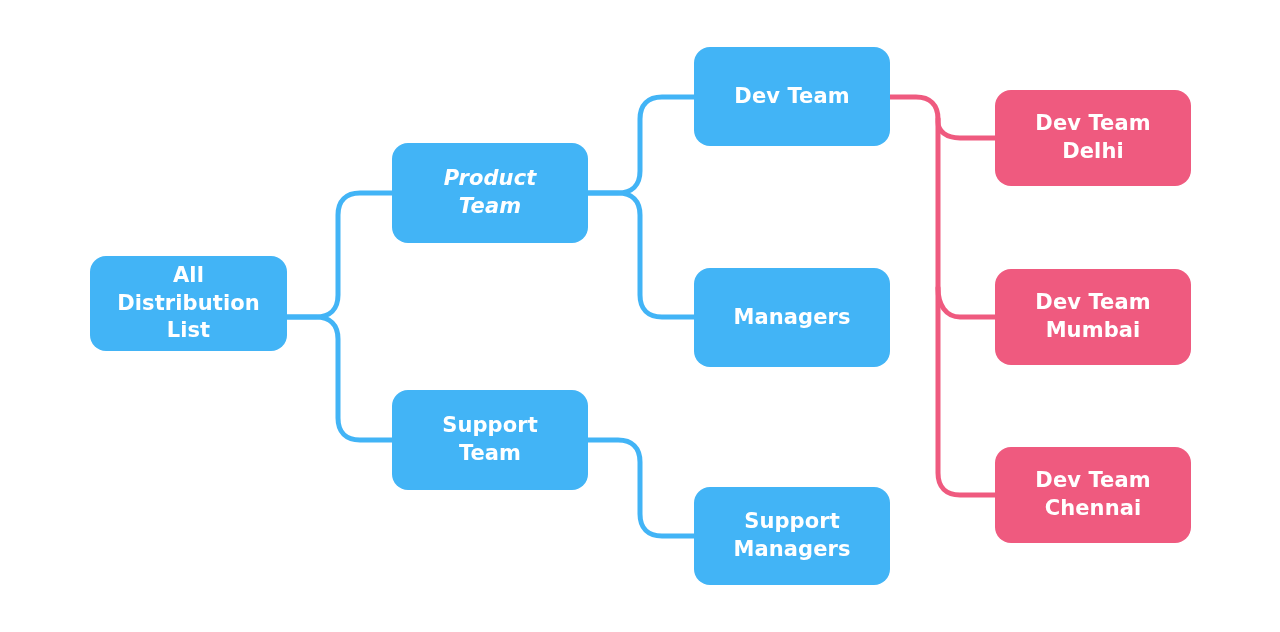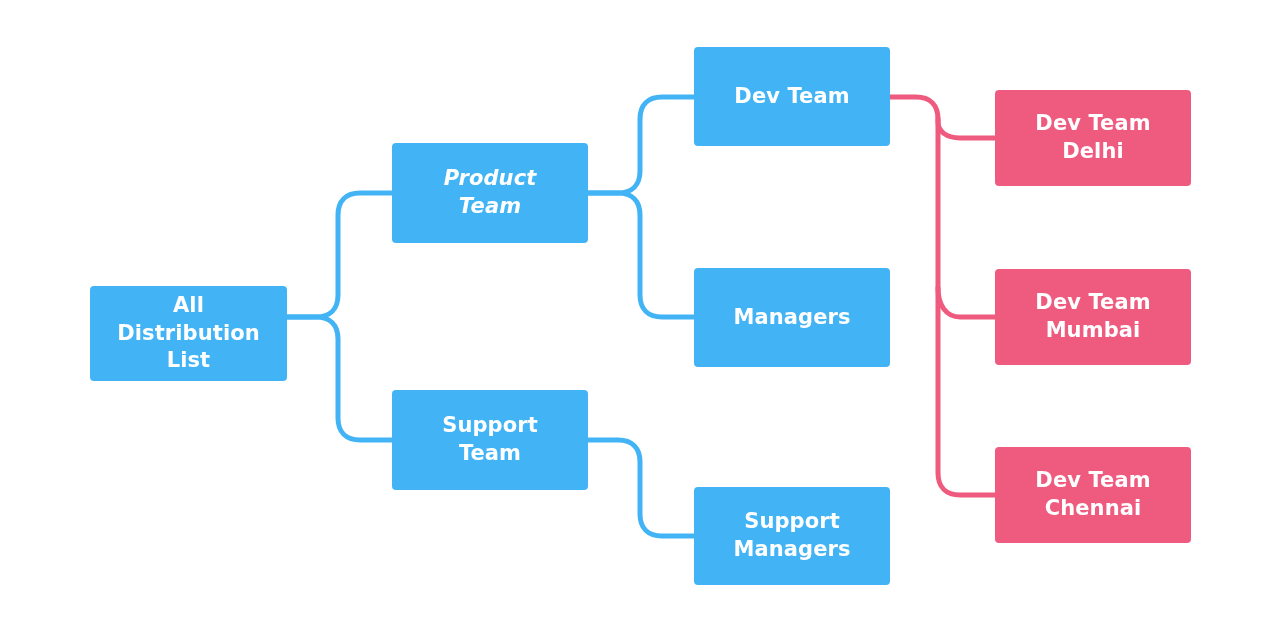--- a/index.html
+++ b/index.html
@@ -22,21 +22,21 @@
     width: 1280px;
     height: 632px;
     pointer-events: none;
   }
   .node {
     position: absolute;
     display: flex;
     align-items: center;
     justify-content: center;
     text-align: center;
-    border-radius: 4px;
+    border-radius: 16px;
     color: #ffffff;
     font-size: 21px;
     font-weight: 700;
     line-height: 1.32;
     letter-spacing: 0.1px;
     box-sizing: border-box;
     padding: 4px 10px;
     white-space: pre-line;
   }
   .node.blue { background: #42B4F6; }
@@ -59,21 +59,21 @@
 
     <path d="M 588 440 L 618 440 C 632 440 640 448 640 462 L 640 514 C 640 528 648 536 662 536 L 694 536" fill="none" stroke="#42B4F6" stroke-width="5" stroke-linecap="round"></path>
 
     <path d="M 890 97 L 916 97 C 930 97 938 105 938 119 L 938 473 C 938 487 946 495 960 495 L 995 495" fill="none" stroke="#EF5A7F" stroke-width="5" stroke-linecap="round"></path>
 
     <path d="M 938 119 L 938 122 C 938 131 946 138 960 138 L 995 138" fill="none" stroke="#EF5A7F" stroke-width="5" stroke-linecap="round"></path>
 
     <path d="M 938 288 C 938 305 946 317 960 317 L 995 317" fill="none" stroke="#EF5A7F" stroke-width="5" stroke-linecap="round"></path>
   </svg>
 
-  <div class="node blue" style="left:90px; top:286px; width:197px; height:95px;">All Distribution List</div>
+  <div class="node blue" style="left:90px; top:256px; width:197px; height:95px;">All Distribution List</div>
 
   <div class="node blue" style="left:392px; top:143px; width:196px; height:100px;font-style:italic;">Product
 Team</div>
 
   <div class="node blue" style="left:392px; top:390px; width:196px; height:100px;">Support
 Team</div>
 
   <div class="node blue" style="left:694px; top:47px; width:196px; height:99px;">Dev Team</div>
 
   <div class="node blue" style="left:694px; top:268px; width:196px; height:99px;">Managers</div>

